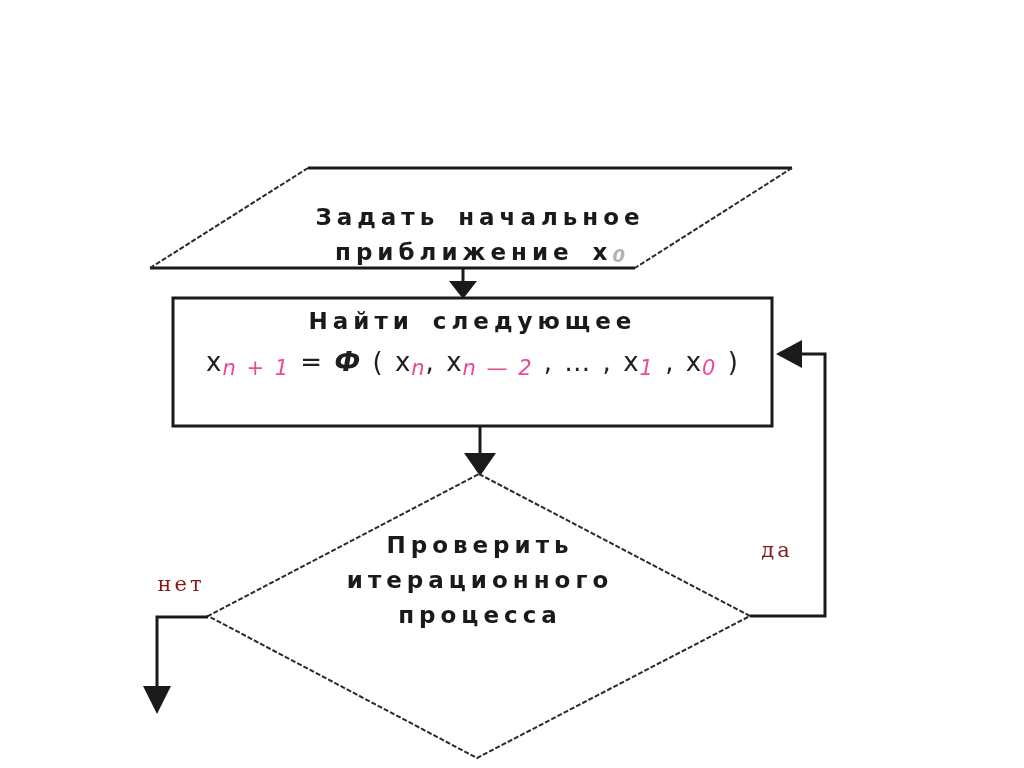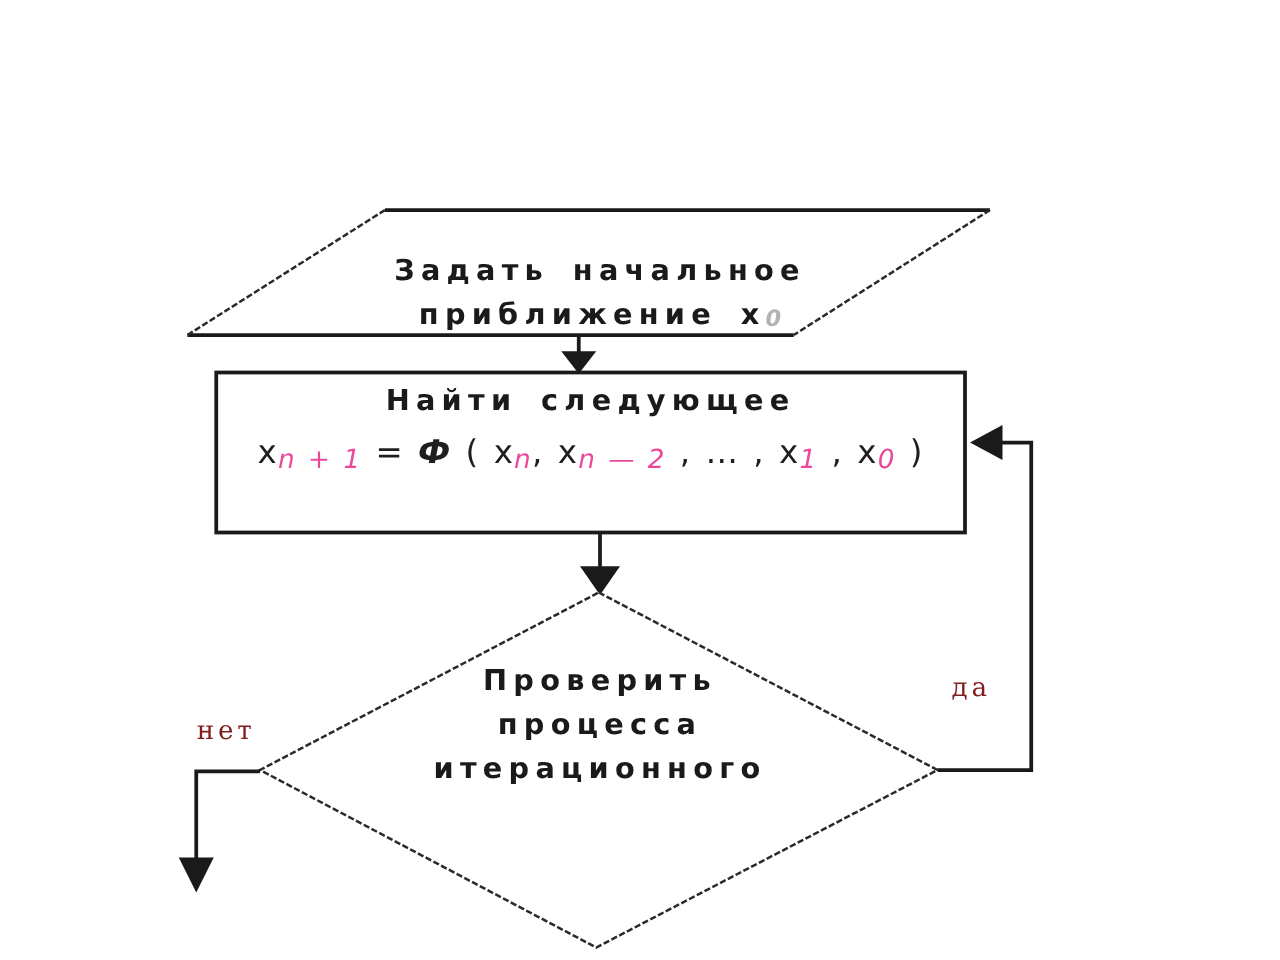--- a/index.html
+++ b/index.html
@@ -122,20 +122,20 @@
     <div><span>приближение x</span><span class="sub-gray">0</span></div>
   </div>
 
   <div class="txt rect-text">
     <div>Найти следующее</div>
     <div class="formula"><span>x</span><span class="sub">n + 1</span><span> = </span><span class="phi">Ф</span><span> ( x</span><span class="sub">n</span><span>,  x</span><span class="sub">n — 2</span><span> ,  … ,  x</span><span class="sub">1</span><span> ,  x</span><span class="sub">0</span><span> )</span></div>
   </div>
 
   <div class="txt diamond-text">
     <div>Проверить</div>
+    <div>итерационного</div>
     <div>процесса</div>
-    <div>итерационного</div>
   </div>
 
   <div class="edge-label label-no">нет</div>
   <div class="edge-label label-yes">да</div>
 
 </div>
 
 </body></html>

